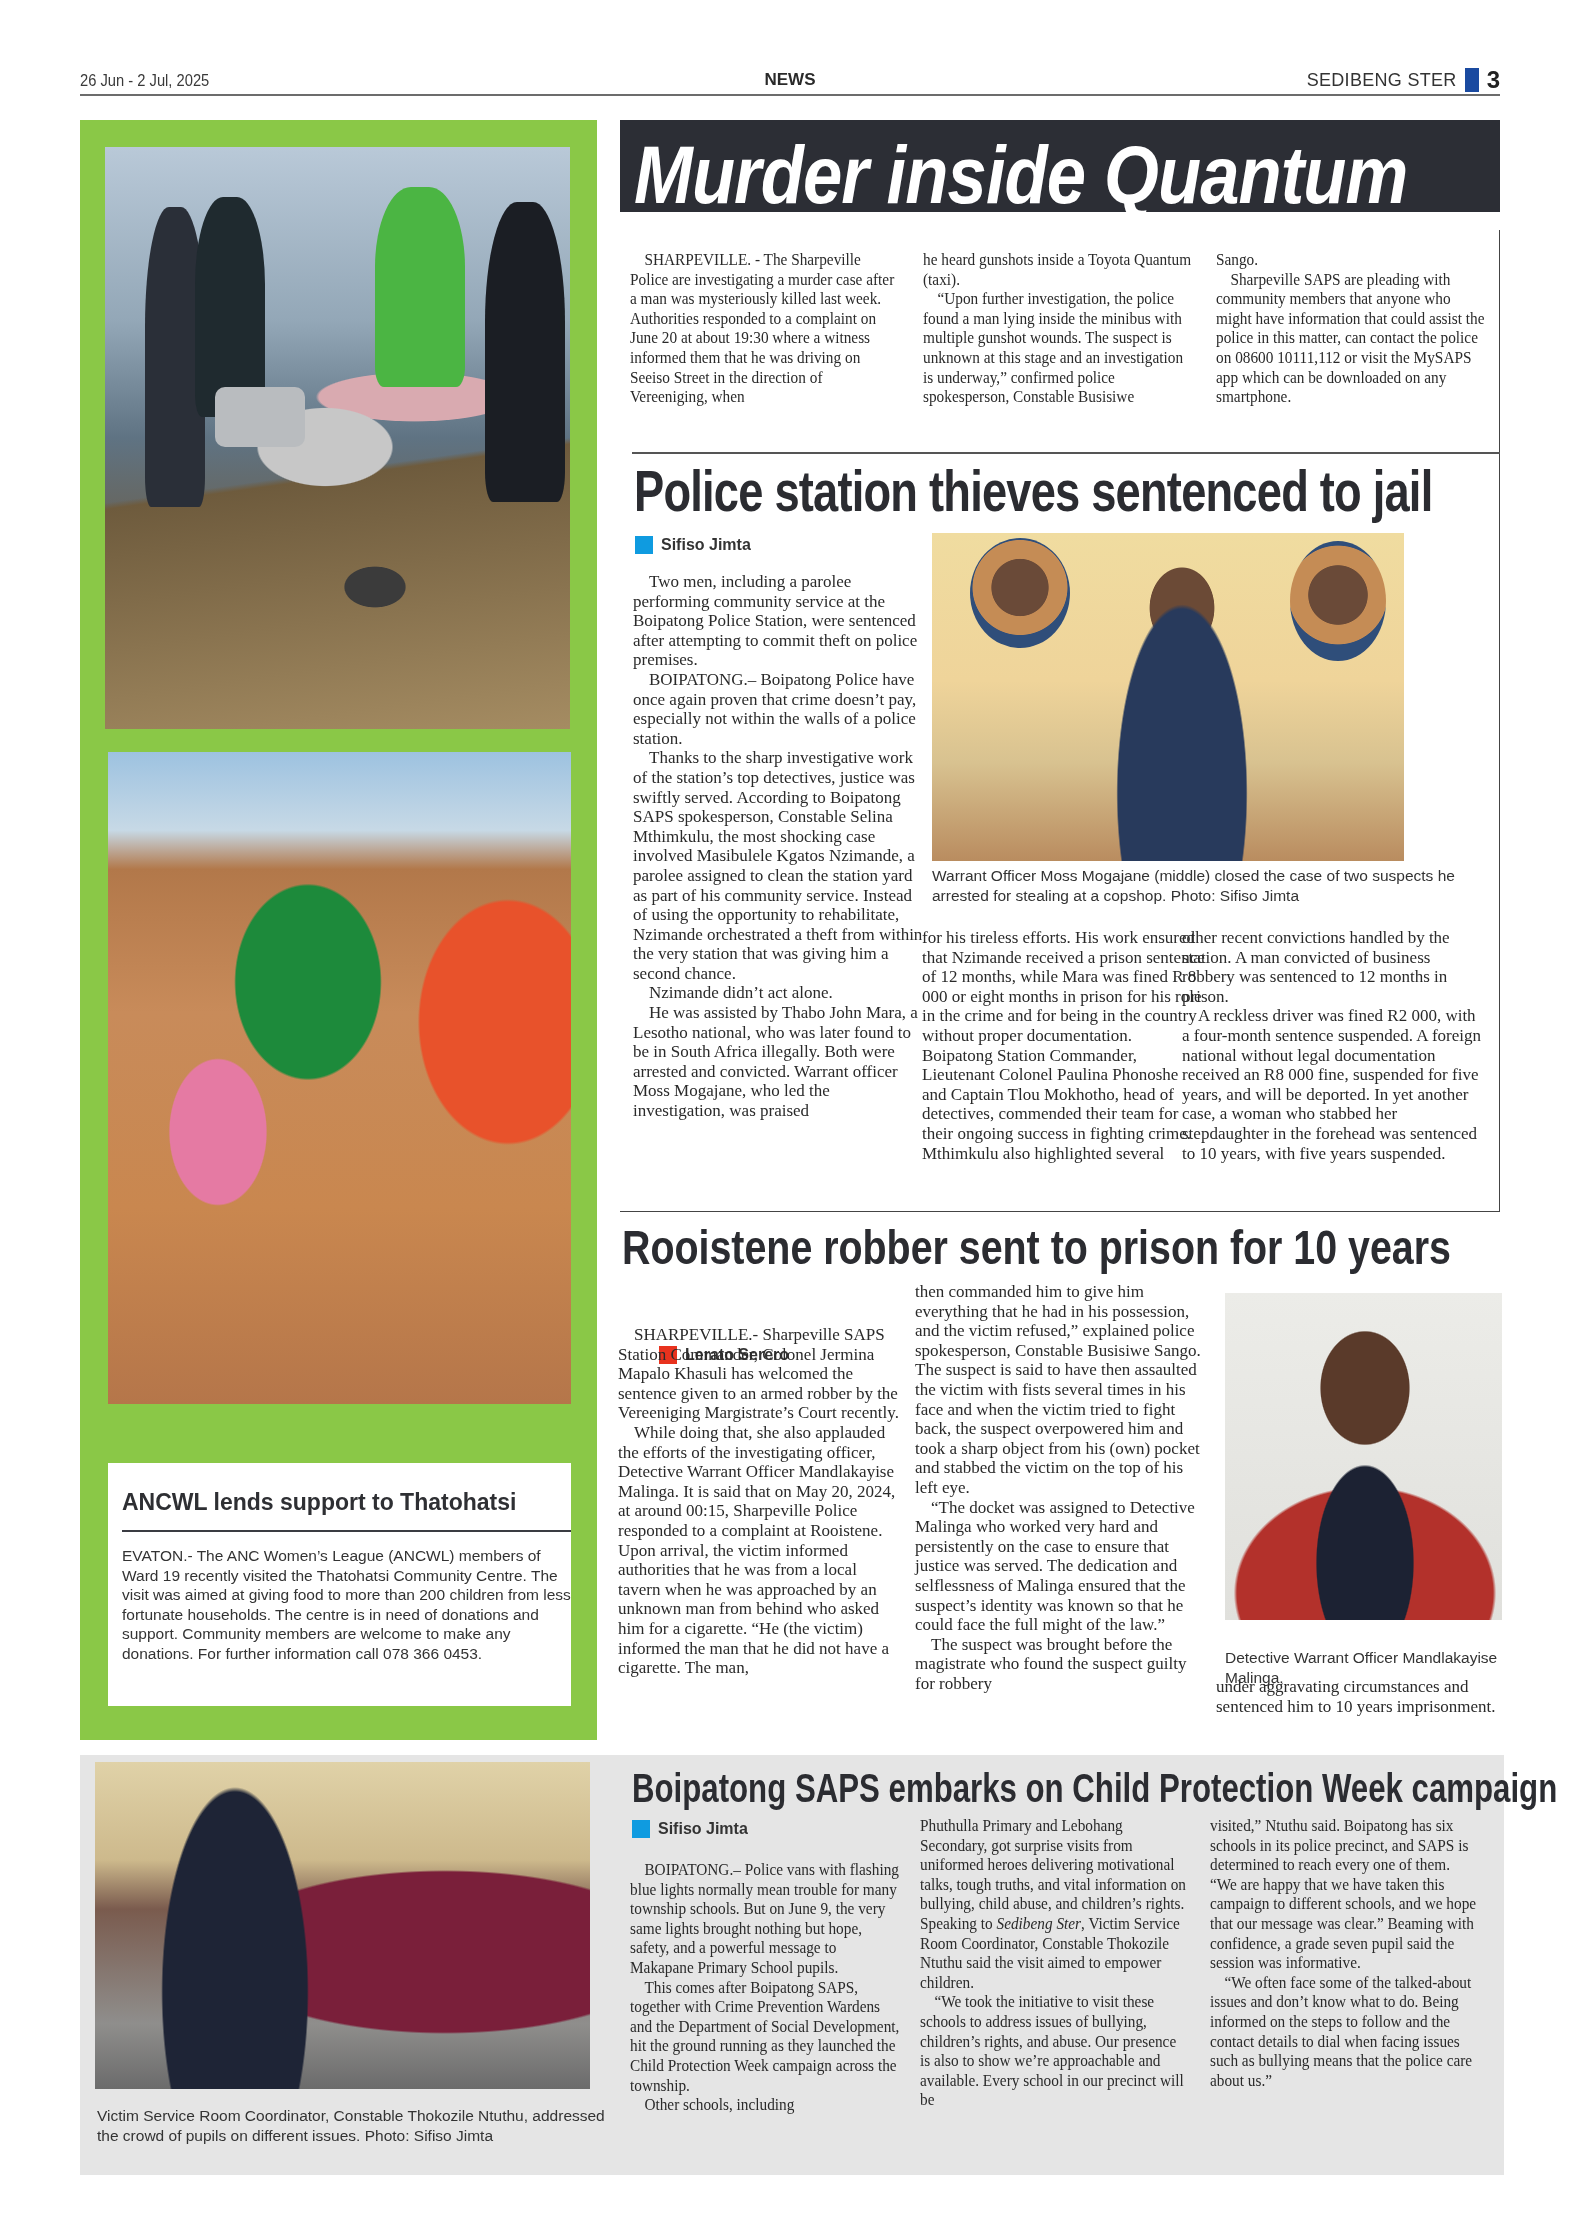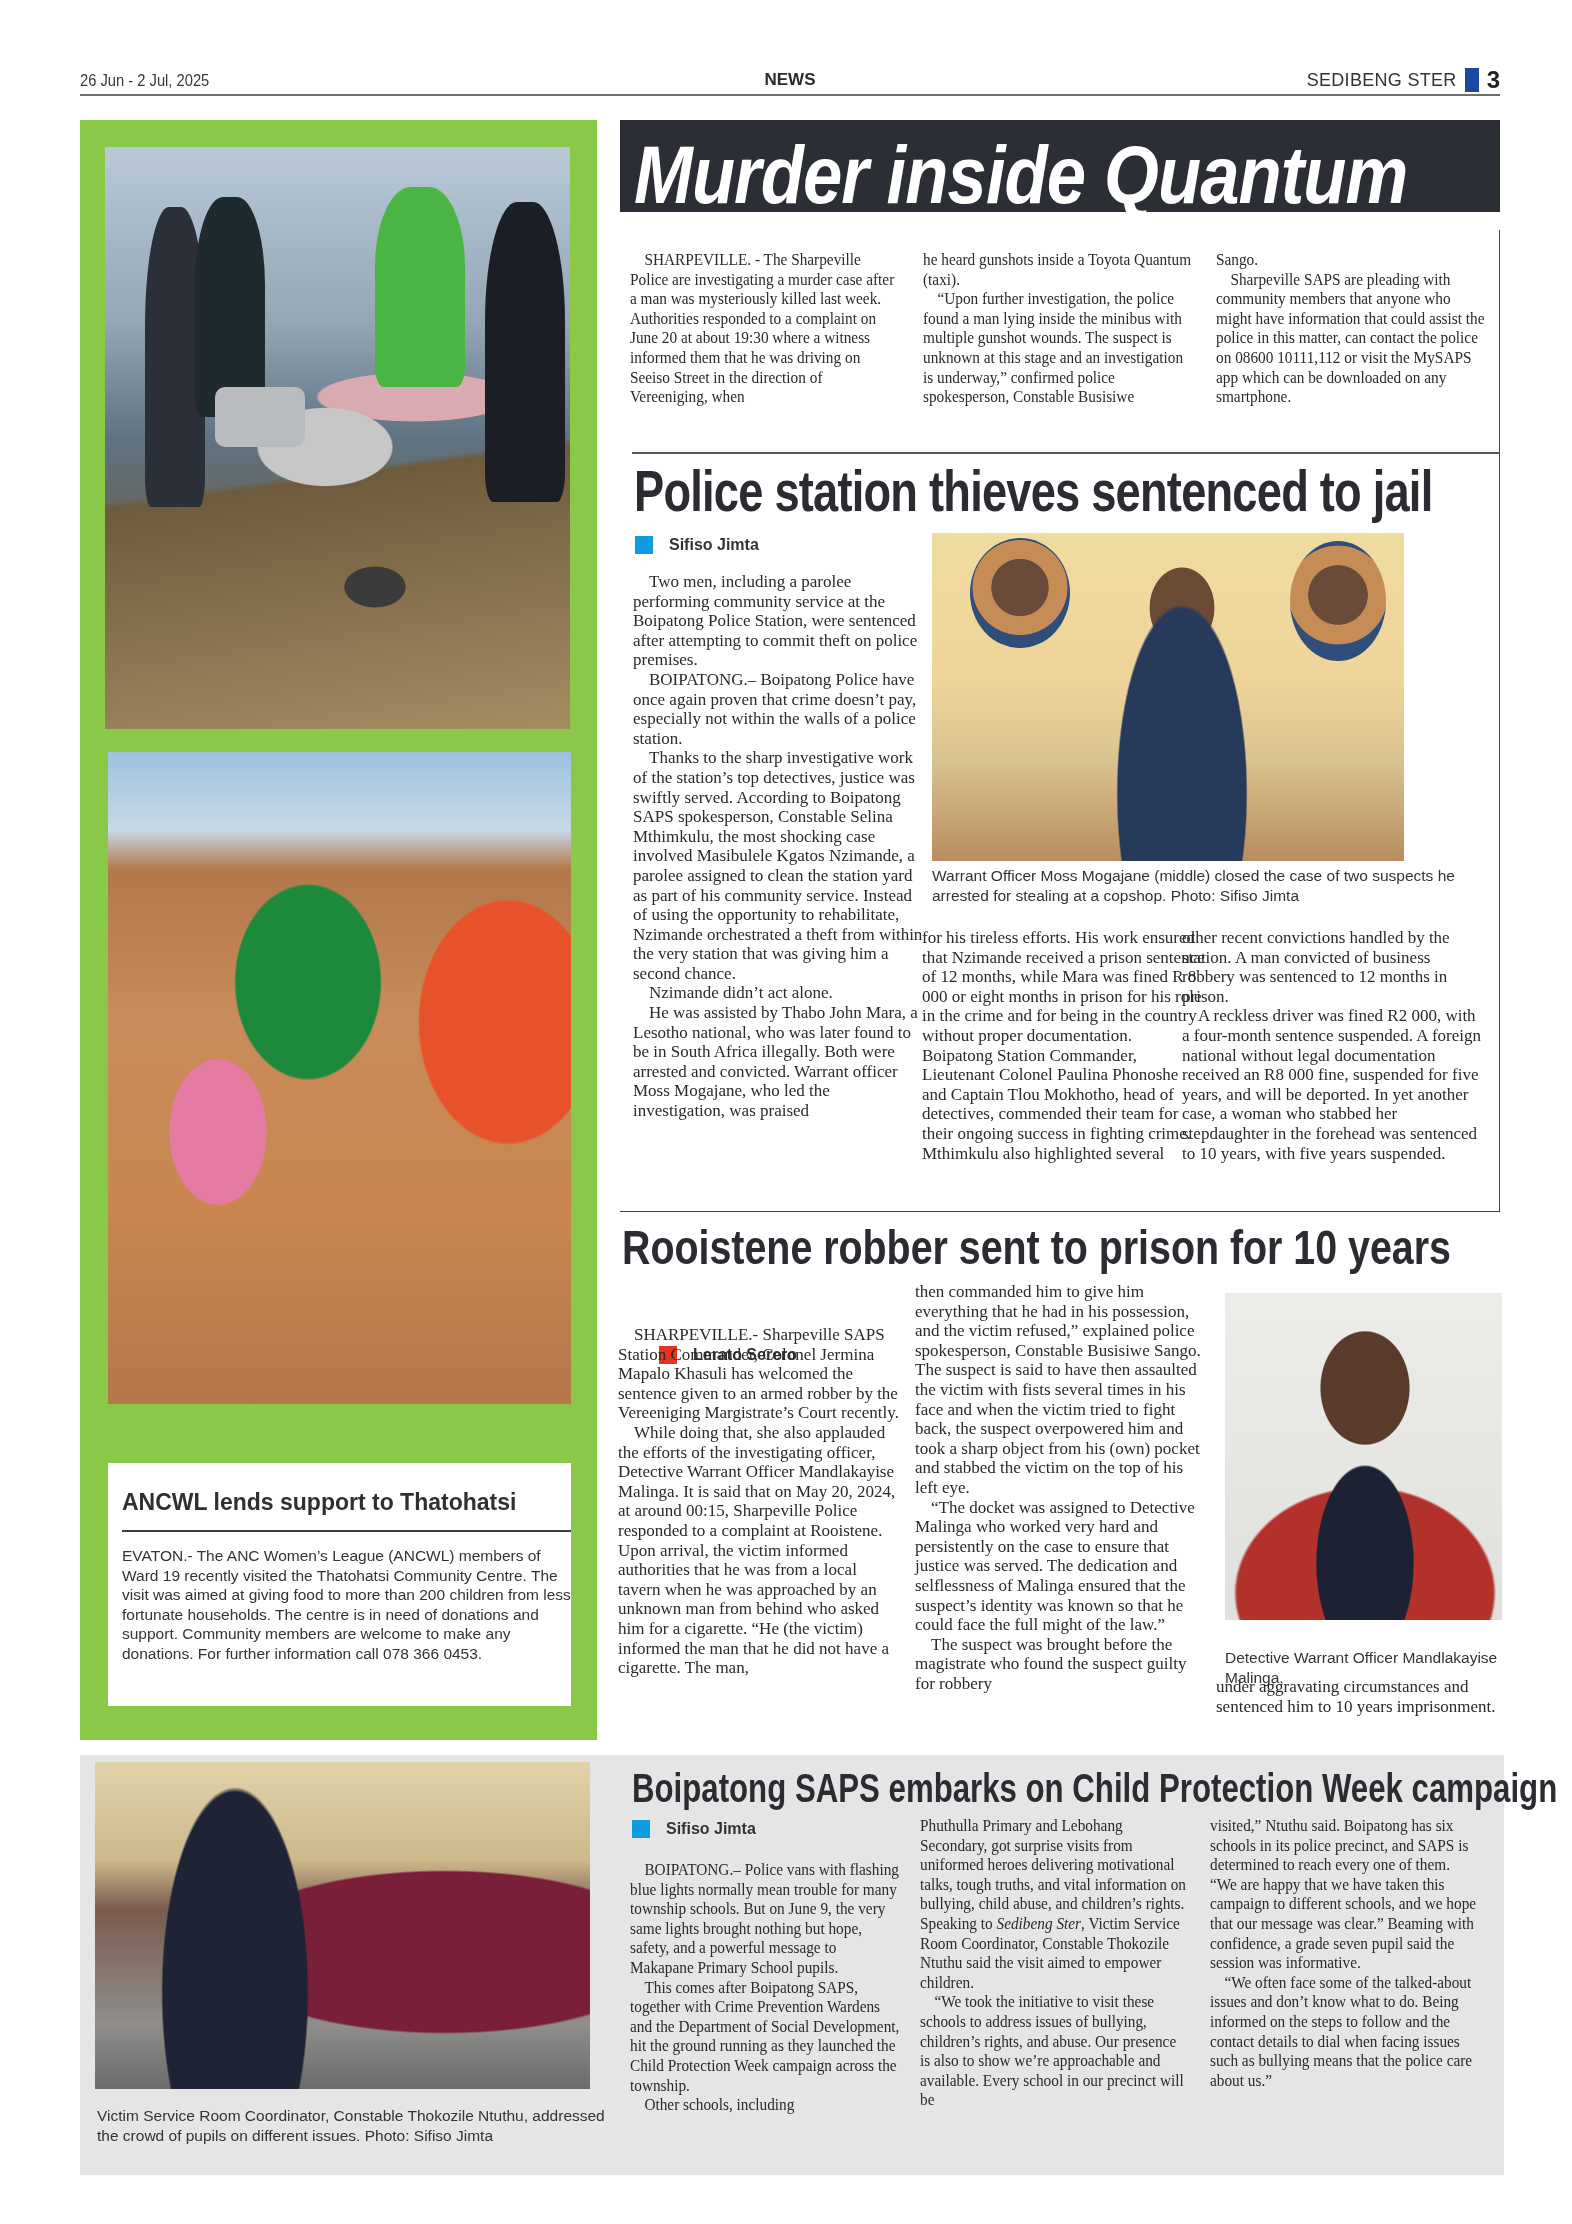--- a/index.html
+++ b/index.html
@@ -44,21 +44,21 @@
   .murder-body { position: absolute; left: 620px; top: 230px; width: 880px; height: 210px; border-right: 1.5px solid #444; }
   .col { position: absolute; font-family: "Liberation Serif", serif; font-size: 17px; line-height: 19.6px; color: #2a2a2a; }
   .col p { text-indent: 16px; }
   .col p.noindent { text-indent: 0; }
   .narrow { transform: scaleX(0.9); transform-origin: left top; }
 
   
   .thieves-rule { position: absolute; left: 632px; top: 452px; width: 868px; height: 2px; background: #555; }
   .thieves-head { position: absolute; left: 634px; top: 456px; font-family: "Liberation Sans", sans-serif; font-weight: bold; font-size: 58px; color: #2b2c31; transform: scaleX(0.78); transform-origin: left; white-space: nowrap; line-height: 70px; letter-spacing: -1px; }
   .thieves-frame { position: absolute; left: 620px; top: 440px; width: 880px; height: 772px; border-right: 1.5px solid #444; border-bottom: 1.5px solid #444; }
-  .byline { position: absolute; display: flex; align-items: center; gap: 16px; font-family: "Liberation Sans", sans-serif; font-weight: bold; font-size: 16px; color: #333; }
+  .byline { position: absolute; display: flex; align-items: center; gap: 8px; font-family: "Liberation Sans", sans-serif; font-weight: bold; font-size: 16px; color: #333; }
   .byline .sq { width: 18px; height: 18px; }
   .photo3 { left: 932px; top: 533px; width: 472px; height: 328px;
     background:
       radial-gradient(ellipse 80px 230px at 250px 260px, #283a5c 0 80%, transparent 82%),
       radial-gradient(ellipse 40px 50px at 250px 75px, #6b4a36 0 80%, transparent 82%),
       linear-gradient(180deg, #f0dca0 0%, #efd49a 45%, #d8c290 70%, #b98c5f 100%);
   }
   .inset { position: absolute; border-radius: 50%; background: radial-gradient(circle at 50% 45%, #6a4a38 0 36%, #c58c55 37% 60%, #2f4e7a 61%); }
   .photo3-caption { position: absolute; left: 932px; top: 866px; width: 570px; font-family: "Liberation Sans", sans-serif; font-size: 15.5px; line-height: 20px; color: #333; }
 

